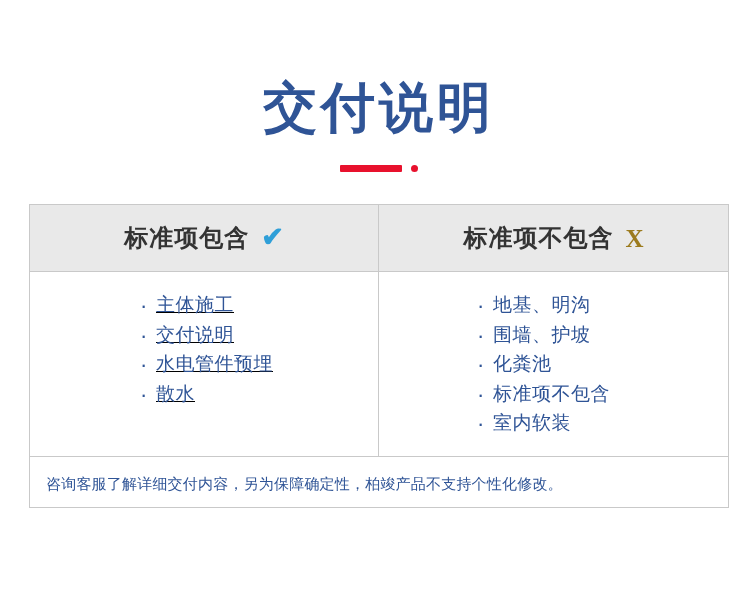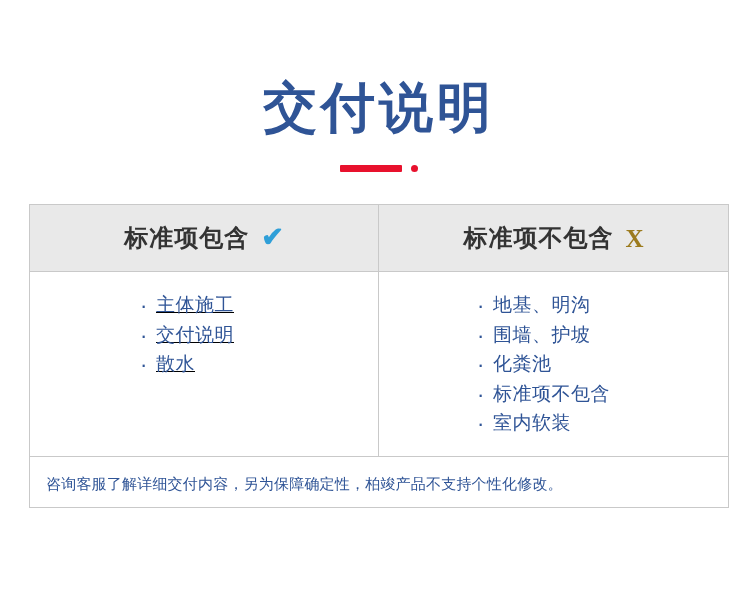--- a/index.html
+++ b/index.html
@@ -185,20 +185,21 @@
         <span class="th-text">标准项不包含</span>
         <span class="x-icon">X</span>
       </div>
     </div>
 
     <div class="table-body">
       <div class="td-cell">
         <ul class="bullet-list">
           <li>主体施工</li>
           <li>交付说明</li>
+          <li>水电管件预埋</li>
           <li>散水</li>
         </ul>
       </div>
       <div class="td-cell">
         <ul class="bullet-list right">
           <li>地基、明沟</li>
           <li>围墙、护坡</li>
           <li>化粪池</li>
           <li>标准项不包含</li>
           <li>室内软装</li>

